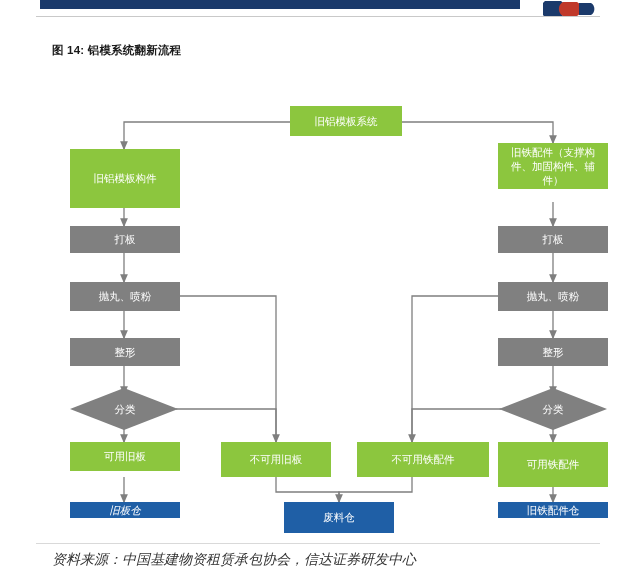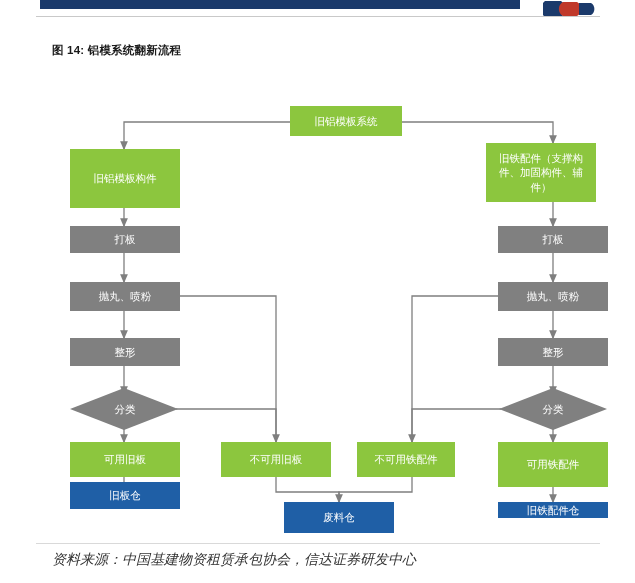--- a/index.html
+++ b/index.html
@@ -155,21 +155,21 @@
   </svg>
 
   <div class="node green" style="left:290px; top:106px; width:112px; height:30px;">
     <span>旧铝模板系统</span>
   </div>
 
   <div class="node green" style="left:70px; top:149px; width:110px; height:59px;">
     <span>旧铝模板构件</span>
   </div>
 
-  <div class="node green" style="left:486px; top:143px; width:110px; height:59px;">
+  <div class="node green" style="left:498px; top:143px; width:110px; height:46px;">
     <span>旧铁配件（支撑构件、加固构件、辅件）</span>
   </div>
 
   <div class="node gray" style="left:70px; top:226px; width:110px; height:27px;">
     <span>打板</span>
   </div>
   <div class="node gray" style="left:70px; top:282px; width:110px; height:29px;">
     <span>抛丸、喷粉</span>
   </div>
   <div class="node gray" style="left:70px; top:338px; width:110px; height:28px;">
@@ -185,34 +185,34 @@
   <div class="node gray" style="left:498px; top:282px; width:110px; height:29px;">
     <span>抛丸、喷粉</span>
   </div>
   <div class="node gray" style="left:498px; top:338px; width:110px; height:28px;">
     <span>整形</span>
   </div>
   <div class="node" style="left:498px; top:398px; width:110px; height:22px; background:transparent;">
     <span>分类</span>
   </div>
 
-  <div class="node green" style="left:70px; top:442px; width:110px; height:35px;">
+  <div class="node green" style="left:70px; top:442px; width:110px; height:29px;">
     <span>可用旧板</span>
   </div>
   <div class="node green" style="left:221px; top:442px; width:110px; height:35px;">
     <span>不可用旧板</span>
   </div>
-  <div class="node green" style="left:357px; top:442px; width:98px; height:35px;">
+  <div class="node green" style="left:357px; top:442px; width:132px; height:35px;">
     <span>不可用铁配件</span>
   </div>
   <div class="node green" style="left:498px; top:442px; width:110px; height:45px;">
     <span>可用铁配件</span>
   </div>
 
-  <div class="node blue" style="left:70px; top:482px; width:110px; height:27px;">
+  <div class="node blue" style="left:70px; top:502px; width:110px; height:16px;font-style:italic;">
     <span>旧板仓</span>
   </div>
   <div class="node blue" style="left:284px; top:502px; width:110px; height:31px;">
     <span>废料仓</span>
   </div>
   <div class="node blue" style="left:498px; top:502px; width:110px; height:16px;">
     <span>旧铁配件仓</span>
   </div>
 </div>
 

